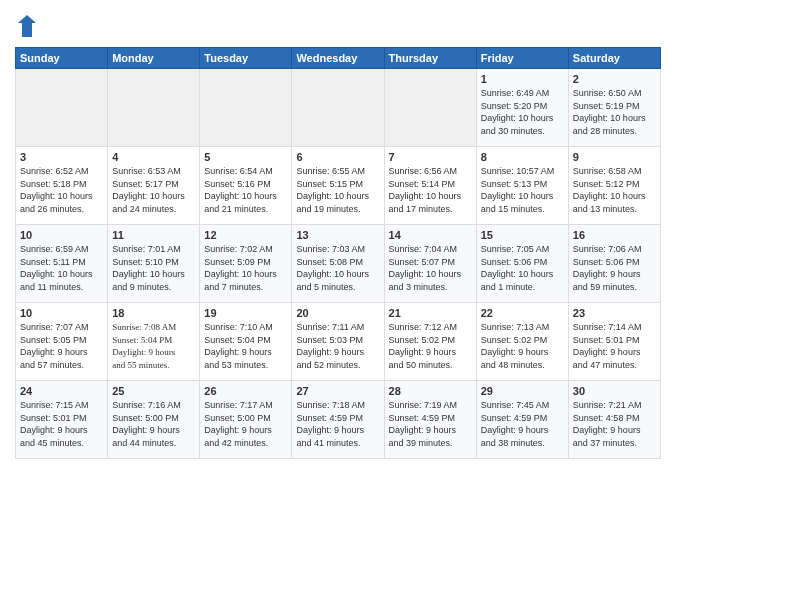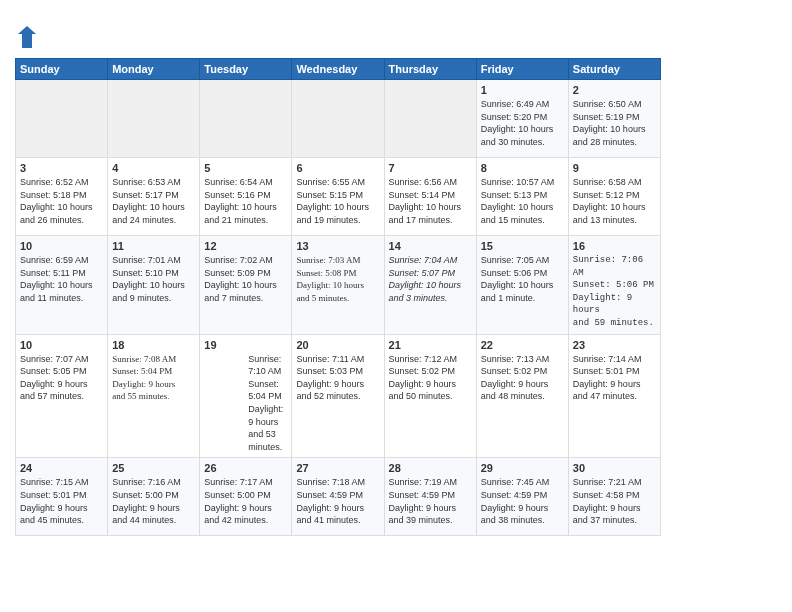--- a/index.html
+++ b/index.html
@@ -5,21 +5,21 @@
     * { margin: 0; padding: 0; box-sizing: border-box; }
     body {
       font-family: Arial, sans-serif;
       background: #fff;
       width: 792px;
       height: 612px;
       overflow: hidden;
     }
     .container {
       width: 676px;
-      padding: 26px 15px;
+      padding: 15px 15px;
     }
     .header-row {
       display: flex;
       align-items: flex-start;
       justify-content: space-between;
       margin-bottom: 6px;
     }
     .logo {
       display: flex;
       align-items: center;
@@ -227,42 +227,42 @@
           </td>
           <td>
             <span class="day-num">12</span>
             <div class="day-info" style="white-space: pre-line;">Sunrise: 7:02 AM
 Sunset: 5:09 PM
 Daylight: 10 hours
 and 7 minutes.</div>
           </td>
           <td>
             <span class="day-num">13</span>
-            <div class="day-info" style="white-space: pre-line; font-family: Liberation Serif, serif;">Sunrise: 7:03 AM
+            <div class="day-info" style="white-space: pre-line;">Sunrise: 7:03 AM
 Sunset: 5:08 PM
 Daylight: 10 hours
 and 5 minutes.</div>
           </td>
           <td>
             <span class="day-num">14</span>
-            <div class="day-info" style="white-space: pre-line; font-style: italic;">Sunrise: 7:04 AM
+            <div class="day-info" style="white-space: pre-line;">Sunrise: 7:04 AM
 Sunset: 5:07 PM
 Daylight: 10 hours
 and 3 minutes.</div>
           </td>
           <td>
             <span class="day-num">15</span>
             <div class="day-info" style="white-space: pre-line;">Sunrise: 7:05 AM
 Sunset: 5:06 PM
 Daylight: 10 hours
 and 1 minute.</div>
           </td>
           <td>
             <span class="day-num">16</span>
-            <div class="day-info" style="white-space: pre-line; font-family: Liberation Mono, monospace;">Sunrise: 7:06 AM
+            <div class="day-info" style="white-space: pre-line;">Sunrise: 7:06 AM
 Sunset: 5:06 PM
 Daylight: 9 hours
 and 59 minutes.</div>
           </td>
         </tr>
         <tr>
           <td>
             <span class="day-num">10</span>
             <div class="day-info" style="white-space: pre-line;">Sunrise: 7:07 AM
 Sunset: 5:05 PM
@@ -271,21 +271,21 @@
           </td>
           <td>
             <span class="day-num">18</span>
             <div class="day-info" style="white-space: pre-line; font-family: Liberation Serif, serif;">Sunrise: 7:08 AM
 Sunset: 5:04 PM
 Daylight: 9 hours
 and 55 minutes.</div>
           </td>
           <td>
             <span class="day-num">19</span>
-            <div class="day-info" style="white-space: pre-line; margin-left: 44px;">Sunrise: 7:10 AM
+            <div class="day-info" style="white-space: pre-line;">Sunrise: 7:10 AM
 Sunset: 5:04 PM
 Daylight: 9 hours
 and 53 minutes.</div>
           </td>
           <td>
             <span class="day-num">20</span>
             <div class="day-info" style="white-space: pre-line;">Sunrise: 7:11 AM
 Sunset: 5:03 PM
 Daylight: 9 hours
 and 52 minutes.</div>

